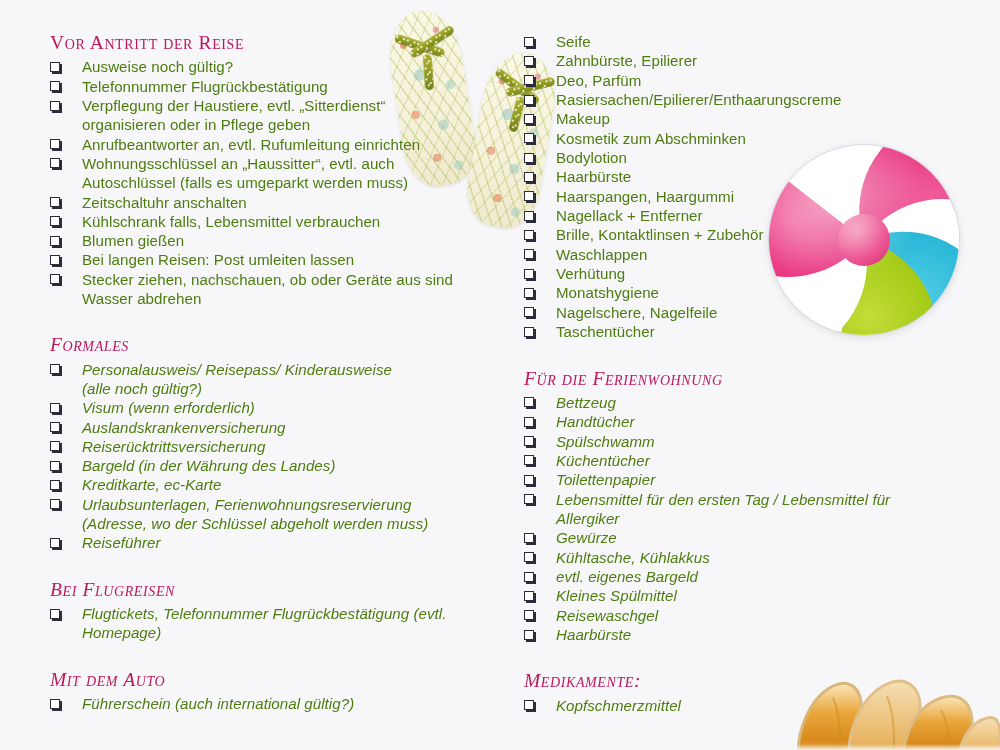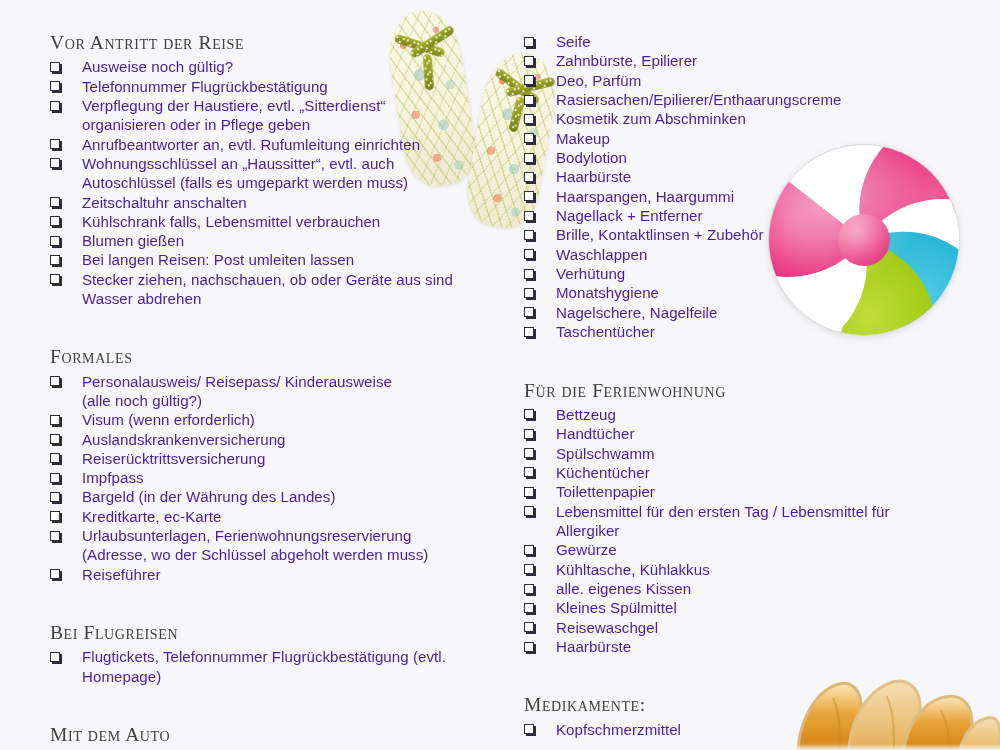--- a/index.html
+++ b/index.html
@@ -33,45 +33,45 @@
 
   
   .col {
     position: absolute;
     top: 32px;
   }
   .col-left  { left: 46px; width: 430px; }
   .col-right { left: 520px; width: 440px; }
 
   .section { margin-bottom: 0; }
-  .section + .section { margin-top: 38px; }
+  .section + .section { margin-top: 26px; font-style: italic; }
 
   h2.section-title {
     font-family: "Liberation Serif", serif;
     font-variant: small-caps;
     font-weight: normal;
-    color: #404040;
+    color: #be185d;
     font-size: 19.5px;
     letter-spacing: 0.6px;
     margin: 0 0 3px 4px;
     line-height: 1.15;
     white-space: nowrap;
   }
 
   ul.checklist {
     list-style: none;
     margin: 0;
     padding: 0;
   }
   ul.checklist li {
     position: relative;
     padding-left: 36px;
     font-size: 15.1px;
     line-height: 19.3px;
-    color: #4c1d95;
+    color: #4d7c0f;
     margin: 0;
     letter-spacing: 0.05px;
   }
   
   ul.checklist li .cb {
     position: absolute;
     left: 4px;
     top: 4.5px;
     width: 10px;
     height: 10px;
@@ -316,24 +316,20 @@
           <li>
             <span class="cb"></span>
             <span class="txt">Auslandskrankenversicherung</span>
           </li>
           <li>
             <span class="cb"></span>
             <span class="txt">Reiserücktrittsversicherung</span>
           </li>
           <li>
             <span class="cb"></span>
-            <span class="txt">Impfpass</span>
-          </li>
-          <li>
-            <span class="cb"></span>
             <span class="txt">Bargeld (in der Währung des Landes)</span>
           </li>
           <li>
             <span class="cb"></span>
             <span class="txt">Kreditkarte, ec-Karte</span>
           </li>
           <li>
             <span class="cb"></span>
             <span class="txt">Urlaubsunterlagen, Ferienwohnungsreservierung</span>
           </li>
@@ -383,28 +379,28 @@
           <li>
             <span class="cb"></span>
             <span class="txt">Deo, Parfüm</span>
           </li>
           <li>
             <span class="cb"></span>
             <span class="txt">Rasiersachen/Epilierer/Enthaarungscreme</span>
           </li>
           <li>
             <span class="cb"></span>
+            <span class="txt">Makeup</span>
+          </li>
+          <li>
+            <span class="cb"></span>
             <span class="txt">Kosmetik zum Abschminken</span>
           </li>
           <li>
             <span class="cb"></span>
-            <span class="txt">Makeup</span>
-          </li>
-          <li>
-            <span class="cb"></span>
             <span class="txt">Bodylotion</span>
           </li>
           <li>
             <span class="cb"></span>
             <span class="txt">Haarbürste</span>
           </li>
           <li>
             <span class="cb"></span>
             <span class="txt">Haarspangen, Haargummi</span>
           </li>
@@ -471,21 +467,21 @@
           <li>
             <span class="cb"></span>
             <span class="txt">Gewürze</span>
           </li>
           <li>
             <span class="cb"></span>
             <span class="txt">Kühltasche, Kühlakkus</span>
           </li>
           <li>
             <span class="cb"></span>
-            <span class="txt">alle. eigenes Kissen</span>
+            <span class="txt">evtl. eigenes Bargeld</span>
           </li>
           <li>
             <span class="cb"></span>
             <span class="txt">Kleines Spülmittel</span>
           </li>
           <li>
             <span class="cb"></span>
             <span class="txt">Reisewaschgel</span>
           </li>
           <li>

